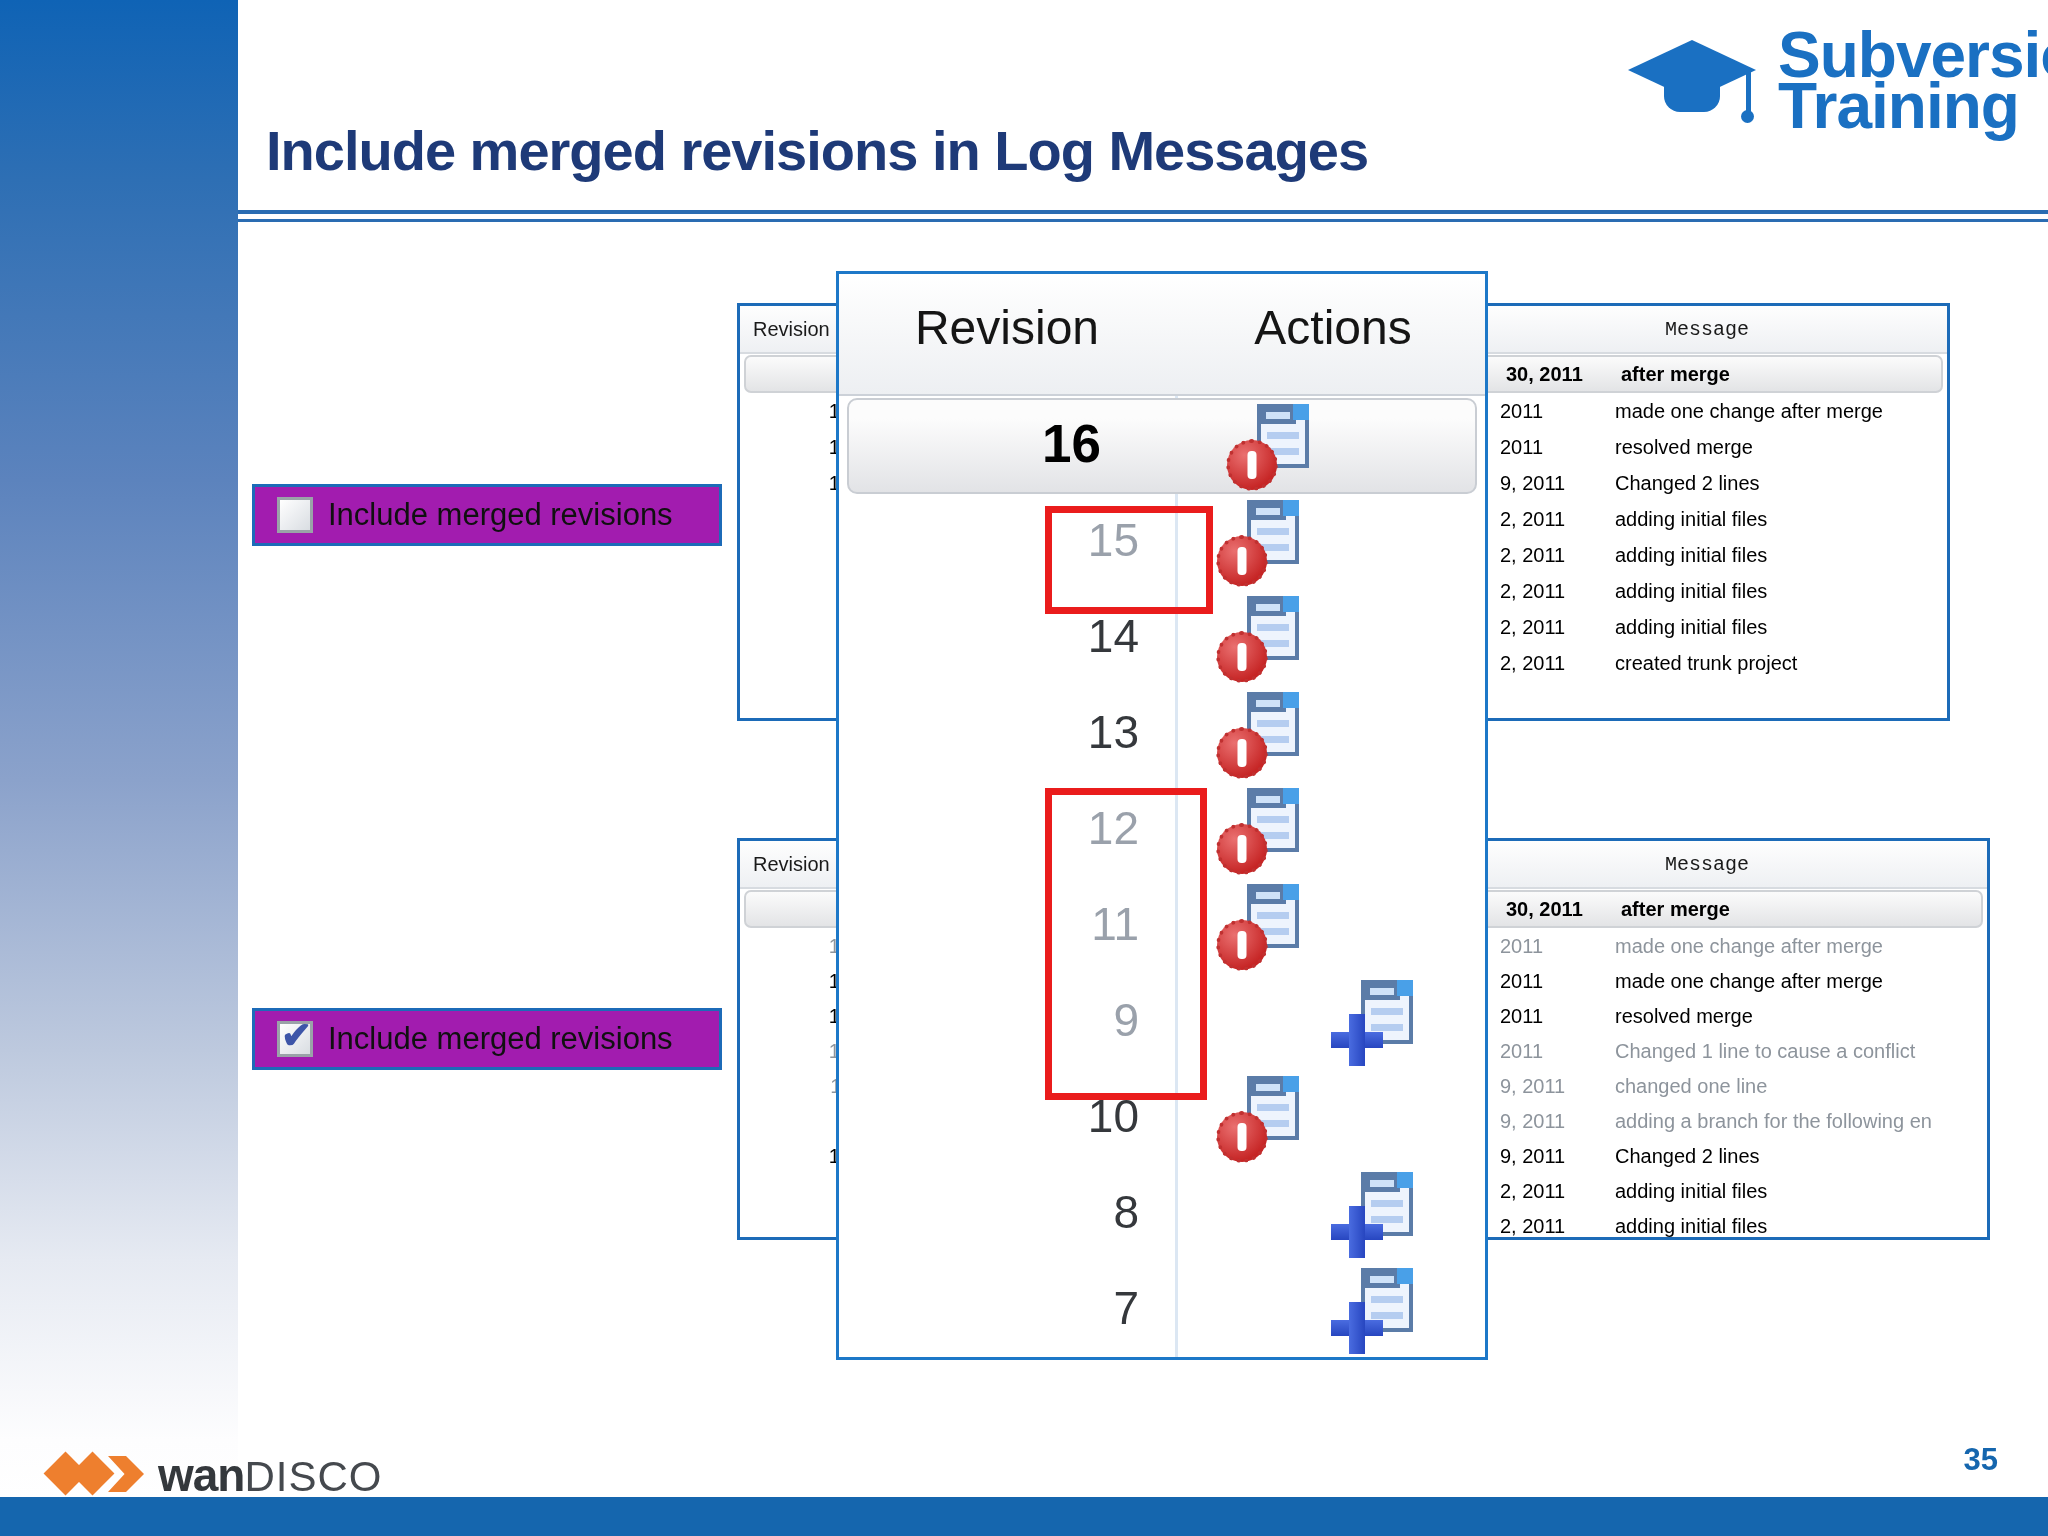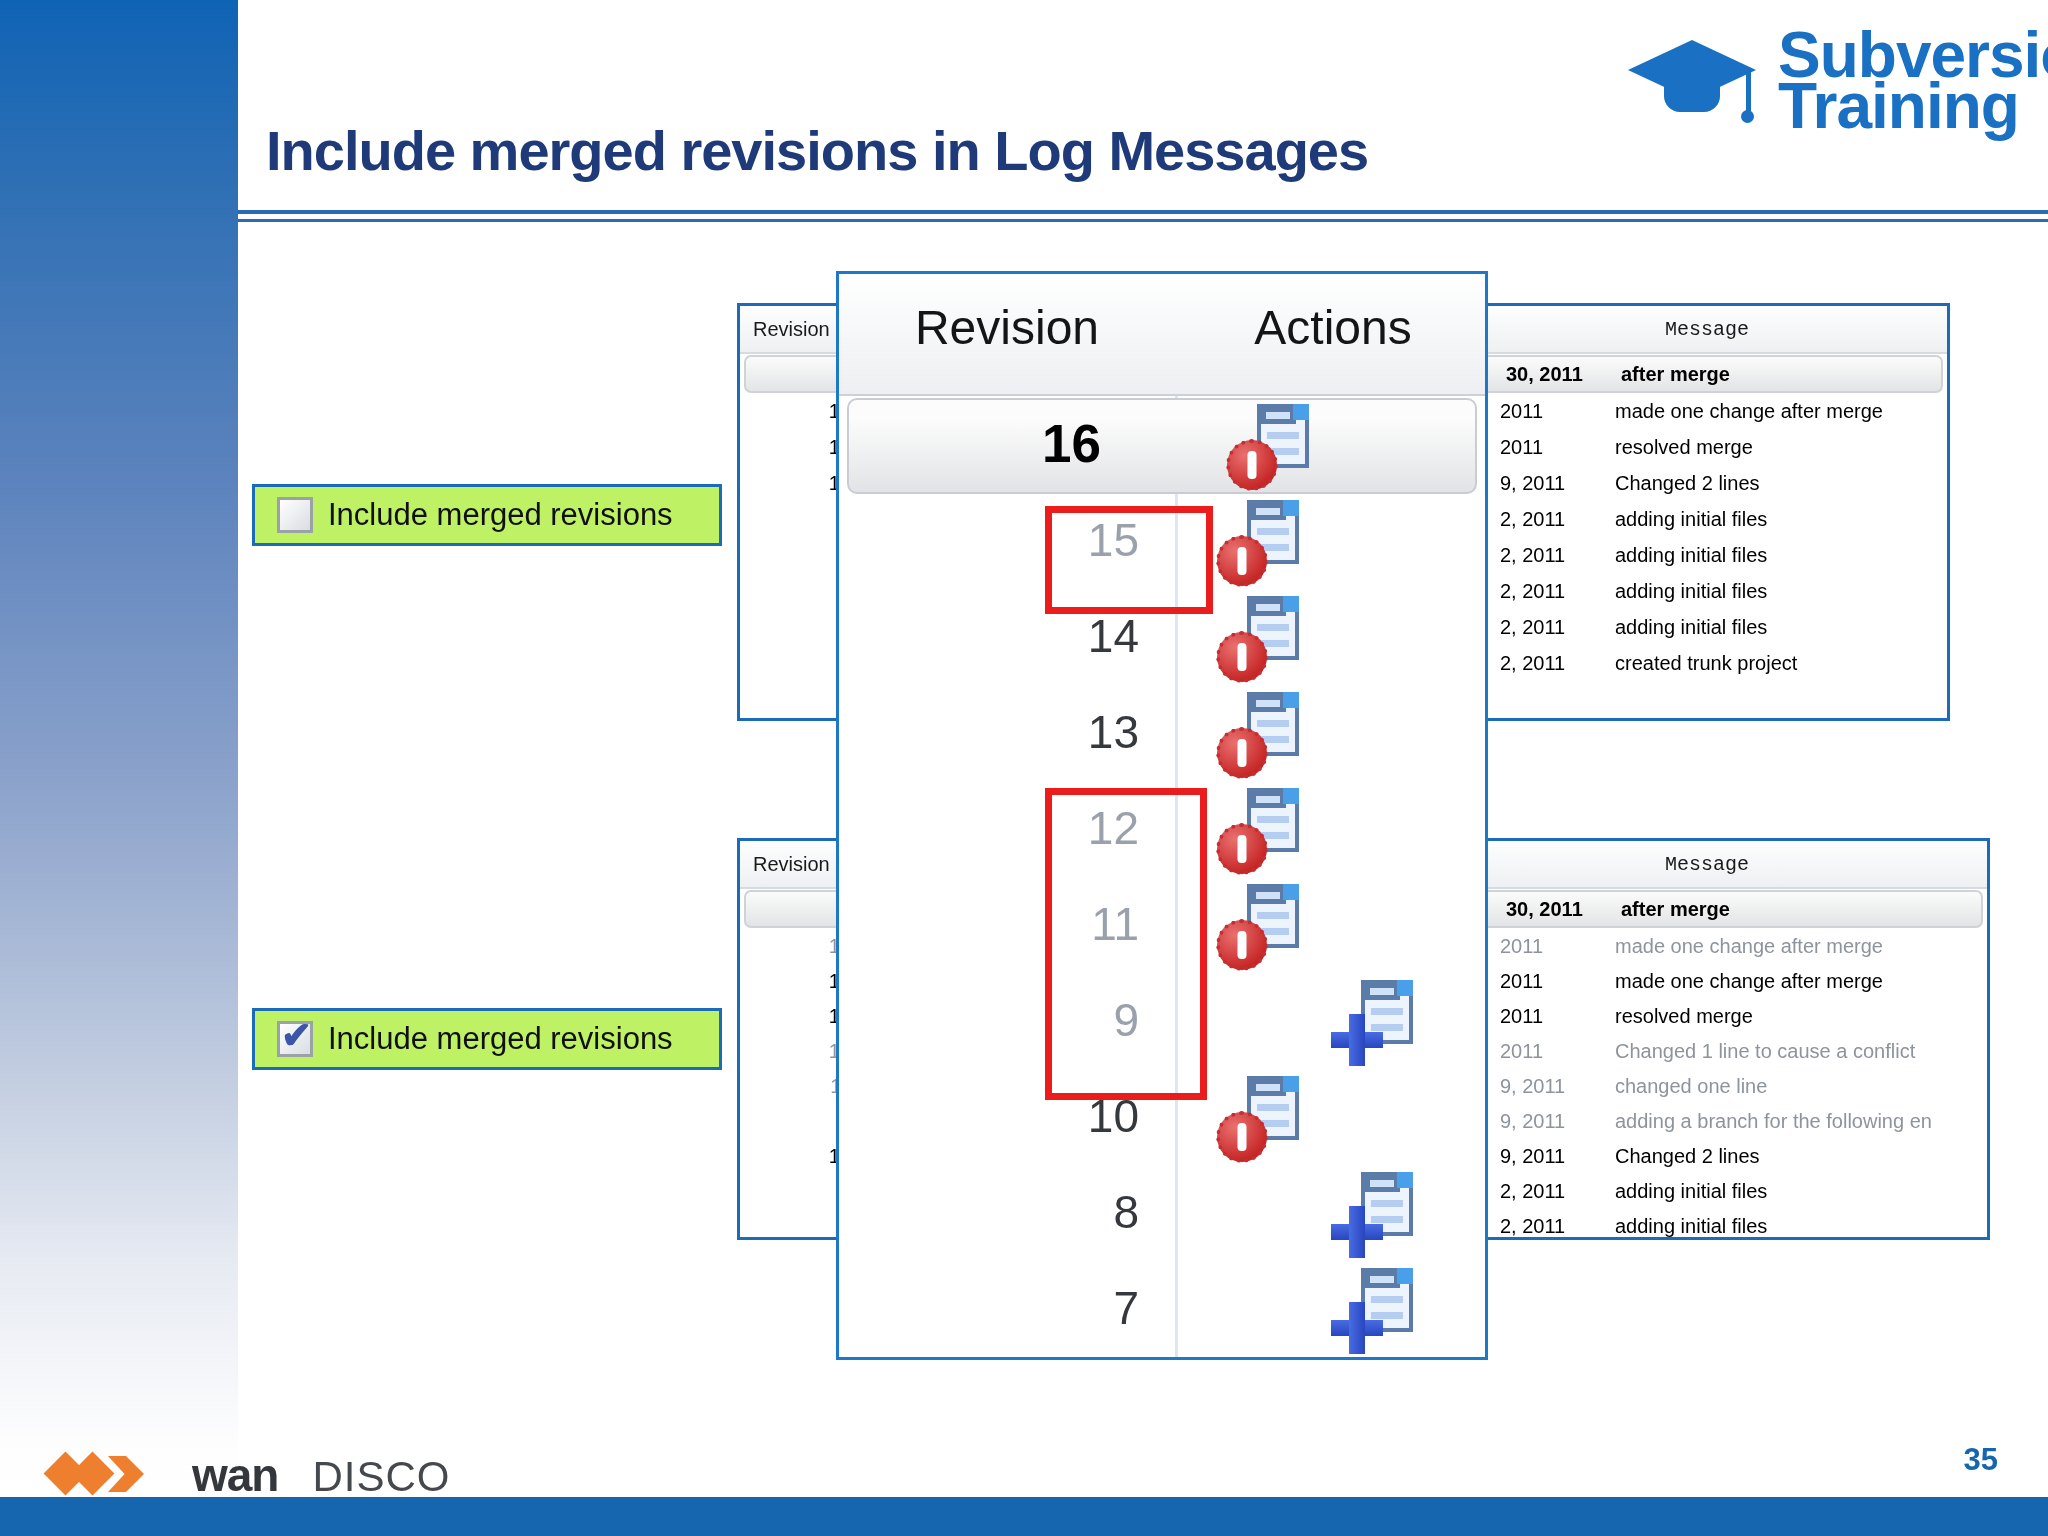--- a/index.html
+++ b/index.html
@@ -23,21 +23,21 @@
   .cap-top{position:absolute;left:0;top:10px;width:128px;height:60px;background:#1a70c2;
            clip-path:polygon(50% 0,100% 50%,50% 100%,0 50%);}
   .cap-base{position:absolute;left:36px;top:48px;width:56px;height:34px;background:#1a70c2;
             border-radius:0 0 16px 16px;}
   .cap-tassel{position:absolute;left:118px;top:42px;width:5px;height:40px;background:#1a70c2;}
   .cap-knob{position:absolute;left:113px;top:80px;width:13px;height:13px;border-radius:50%;background:#1a70c2;}
   .captext{position:absolute;left:150px;top:0;color:#1a70c2;font-weight:bold;font-size:64px;
            line-height:51px;letter-spacing:-1px;}
 
   
-  .cbpanel{position:absolute;left:252px;width:470px;height:62px;background:#bef264;
+  .cbpanel{position:absolute;left:252px;width:470px;height:62px;background:#a21caf;
            border:3px solid #1c6bb8;display:flex;align-items:center;box-sizing:border-box;}
   .cbp1{top:484px;} .cbp2{top:1008px;}
   .cbox{width:36px;height:36px;margin-left:22px;border:3px solid #9aa2a8;box-sizing:border-box;
         background:linear-gradient(135deg,#ffffff,#d9dde2);position:relative;}
   .check{position:absolute;left:1px;top:-10px;font-size:37px;font-weight:bold;color:#3d55a8;}
   .cblabel{font-size:31px;color:#101010;margin-left:15px;white-space:nowrap;}
 
   
   .ltable{position:absolute;background:#fff;border:3px solid #1c6bb8;box-sizing:border-box;overflow:hidden;}
   .t-top{left:737px;top:303px;width:1213px;height:418px;}
@@ -91,21 +91,21 @@
   .plus .ph{position:absolute;left:0;top:18px;width:52px;height:16px;background:linear-gradient(#4a6ce0,#2746c0);}
   .plus .pv{position:absolute;left:18px;top:0;width:16px;height:52px;background:linear-gradient(90deg,#4a6ce0,#2746c0);}
 
   .redbox{position:absolute;border:7px solid #ea1c1c;box-sizing:border-box;}
   .rb1{left:206px;top:232px;width:168px;height:108px;}
   .rb2{left:206px;top:514px;width:162px;height:312px;}
 
   
   .footbar{position:absolute;left:0;top:1497px;width:2048px;height:39px;background:#1566ae;}
   .pagenum{position:absolute;right:50px;top:1442px;font-size:31px;font-weight:bold;color:#1566ae;}
-  .wdlogo{position:absolute;left:46px;top:1448px;height:52px;display:flex;align-items:baseline;gap:34px;}
+  .wdlogo{position:absolute;left:46px;top:1448px;height:52px;display:flex;align-items:baseline;}
   .wdmark{position:relative;width:112px;height:52px;align-self:center;}
   .wd-d1,.wd-d2{position:absolute;top:10px;width:31px;height:31px;background:#ee7f2e;transform:rotate(45deg);}
   .wd-d1{left:4px;} .wd-d2{left:31px;}
   .wd-chev{position:absolute;left:62px;top:8px;width:36px;height:36px;background:#ee7f2e;
            clip-path:polygon(0 0,50% 0,100% 50%,50% 100%,0 100%,46% 50%);}
   .wd-wan{font-size:46px;font-weight:bold;color:#34383c;letter-spacing:-1px;}
   .wd-disco{font-size:42px;font-weight:400;color:#45494e;letter-spacing:1px;}
 </style>
 </head>
 <body>

